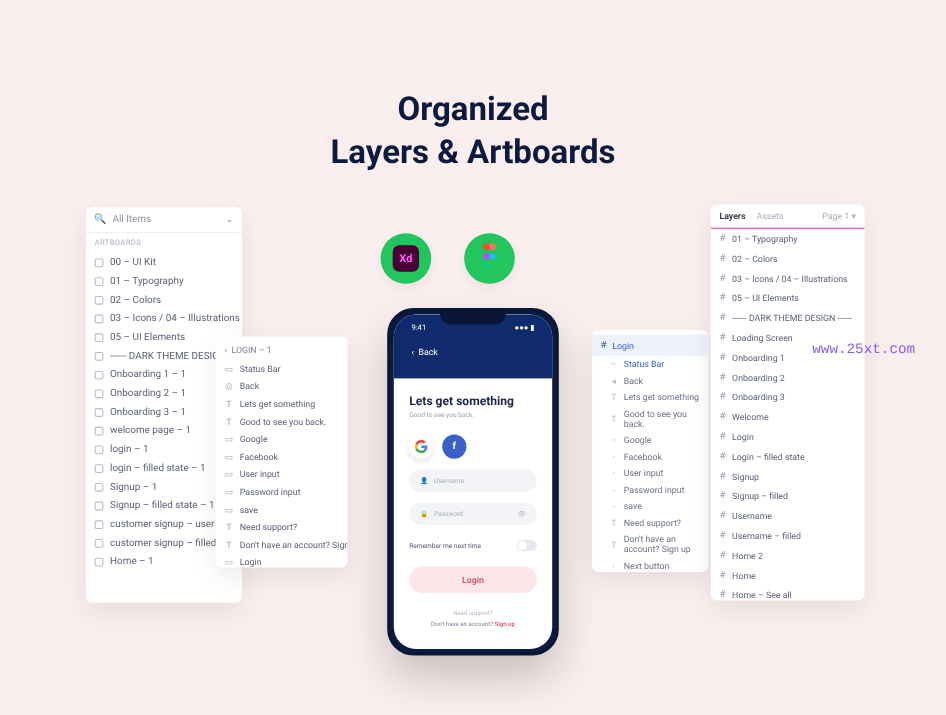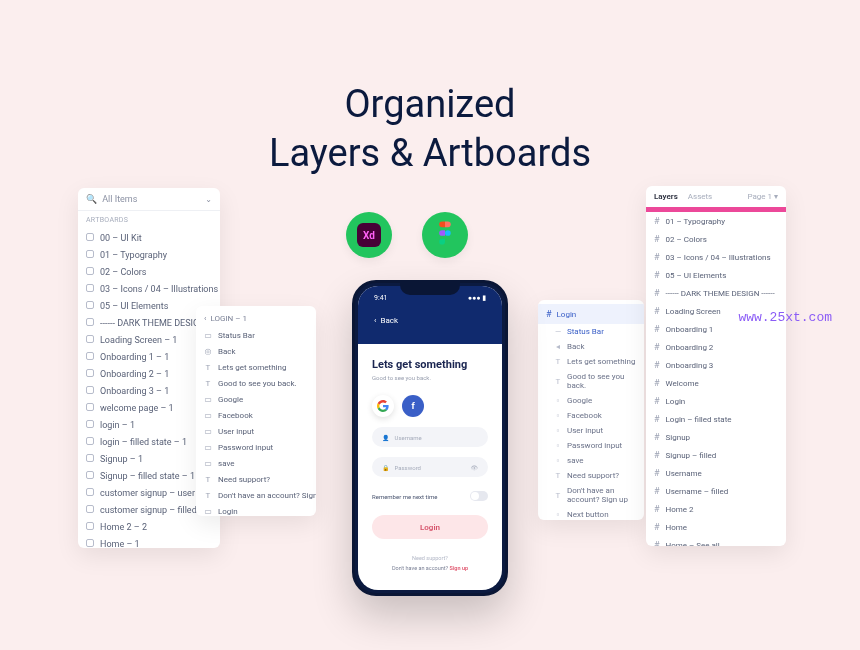--- a/index.html
+++ b/index.html
@@ -1,41 +1,41 @@
 <!DOCTYPE html>
 <html><head>
 <meta charset="utf-8">
 <style>
 *{margin:0;padding:0;box-sizing:border-box;font-family:-apple-system,BlinkMacSystemFont,"Segoe UI",Roboto,sans-serif}
 body{width:860px;height:650px;background:#fbeeee;position:relative;overflow:hidden}
 .heading{position:absolute;top:80px;left:0;right:0;text-align:center}
-.heading h1{font-size:38px;font-weight:400;color:#0b1a3e;line-height:1.3}
+.heading h1{font-size:30px;font-weight:700;color:#0b1a3e;line-height:1.3}
 .app-icons{position:absolute;top:212px;left:346px;display:flex;gap:30px}
 .app-circle{width:46px;height:46px;background:#22c55e;border-radius:50%;display:flex;align-items:center;justify-content:center;box-shadow:0 4px 10px rgba(0,0,0,.06)}
 .xd-badge{width:24px;height:24px;background:#470137;border-radius:6px;display:flex;align-items:center;justify-content:center;color:#ff61f6;font-size:10px;font-weight:700}
 .figma-icon svg{width:20px;height:26px}
 .panel{background:#fff;border-radius:6px;box-shadow:0 8px 24px rgba(0,0,0,.08);position:absolute;font-size:9px;color:#5a6278;overflow:hidden}
 .panel-left{left:78px;top:188px;width:142px;height:360px}
 .panel-left .search{padding:6px 8px;border-bottom:1px solid #eef0f4;display:flex;align-items:center;gap:5px;color:#8b91a3}
 .panel-left .search .chev{margin-left:auto;font-size:8px}
 .panel-left .sect{padding:5px 8px;font-size:7px;color:#a7adbc;letter-spacing:.3px;text-transform:uppercase}
-.panel-left .row{padding:3.5px 8px;display:flex;align-items:flex-start;gap:6px;white-space:nowrap;overflow:hidden;text-overflow:ellipsis}
+.panel-left .row{padding:3.5px 8px;display:flex;align-items:center;gap:6px;white-space:nowrap;overflow:hidden;text-overflow:ellipsis}
 .panel-left .row .ico{display:inline-block;width:8px;height:8px;border:1px solid #b7bccb;border-radius:2px;flex-shrink:0}
 .panel-mid{left:196px;top:306px;width:120px;height:210px;padding:4px 0}
 .panel-mid .hdr{padding:4px 8px;font-size:8px;color:#7b8196;display:flex;align-items:center;gap:4px}
 .panel-mid .row{padding:3.5px 8px;display:flex;align-items:center;gap:6px;font-size:8px;white-space:nowrap;overflow:hidden}
 .panel-mid .row .ic{width:8px;height:8px;display:inline-flex;align-items:center;justify-content:center;font-size:8px;color:#9da3b4;flex-shrink:0}
 .panel-r2{left:538px;top:300px;width:106px;height:220px;padding:4px 0}
 .panel-r2 .hdr{padding:5px 8px;font-size:8px;background:#eef2fd;color:#3a5fc7;display:flex;align-items:center;gap:5px}
 .panel-r2 .hdr .hash{font-size:9px}
 .panel-r2 .sub{padding:3px 8px 3px 16px;display:flex;align-items:center;gap:5px;font-size:8px;color:#6b7289}
 .panel-r2 .sub.bl .lbl{color:#3a5fc7}
 .panel-r2 .sub .ic{width:8px;height:8px;display:inline-flex;align-items:center;justify-content:center;font-size:8px;color:#b7bccb;flex-shrink:0}
 .panel-right{right:74px;top:186px;width:140px;height:360px}
-.panel-right .tabs{display:flex;align-items:center;padding:6px 8px;border-bottom:5px solid #ec4899;font-size:8px;color:#a7adbc;gap:10px}
+.panel-right .tabs{display:flex;align-items:center;padding:6px 8px;border-bottom:1px solid #ec4899;font-size:8px;color:#a7adbc;gap:10px}
 .panel-right .tabs .active{color:#2b2f3e;font-weight:600}
 .panel-right .tabs .page{margin-left:auto}
 .panel-right .row{padding:4px 8px;display:flex;align-items:center;gap:6px;font-size:8px;white-space:nowrap;overflow:hidden}
 .panel-right .row .hash{color:#9da3b4;font-size:9px;flex-shrink:0}
 .phone{position:absolute;left:352px;top:280px;width:156px;height:316px;background:#0b1a40;border-radius:24px;border:3px solid #0a1635;box-shadow:0 20px 40px rgba(0,0,0,.2)}
 .phone .notch{position:absolute;top:0;left:50%;transform:translateX(-50%);width:60px;height:12px;background:#0a1635;border-radius:0 0 10px 10px;z-index:5}
 .phone .screen{position:absolute;inset:3px;border-radius:20px;overflow:hidden;background:#fff}
 .phone .topbar{height:58px;background:#102a6e;color:#fff;padding:6px 16px 0}
 .phone .status{display:flex;justify-content:space-between;font-size:7px;padding-top:2px}
 .phone .back{font-size:8px;margin-top:14px;display:flex;align-items:center;gap:4px}
@@ -114,24 +114,20 @@
       <div class="row">
         <span class="ico"></span>
         <span>05 – UI Elements</span>
       </div>
       <div class="row">
         <span class="ico"></span>
         <span>------ DARK THEME DESIGN ------</span>
       </div>
       <div class="row">
         <span class="ico"></span>
-        <span>Loading Screen – 1</span>
-      </div>
-      <div class="row">
-        <span class="ico"></span>
         <span>Onboarding 1 – 1</span>
       </div>
       <div class="row">
         <span class="ico"></span>
         <span>Onboarding 2 – 1</span>
       </div>
       <div class="row">
         <span class="ico"></span>
         <span>Onboarding 3 – 1</span>
       </div>
@@ -155,24 +151,20 @@
         <span class="ico"></span>
         <span>Signup – filled state – 1</span>
       </div>
       <div class="row">
         <span class="ico"></span>
         <span>customer signup – user name – 1</span>
       </div>
       <div class="row">
         <span class="ico"></span>
         <span>customer signup – filled state – 1</span>
-      </div>
-      <div class="row">
-        <span class="ico"></span>
-        <span>Home 2 – 2</span>
       </div>
       <div class="row">
         <span class="ico"></span>
         <span>Home – 1</span>
       </div>
     </div>
 </div>
 
 <div class="panel panel-mid">
   <div class="hdr">

